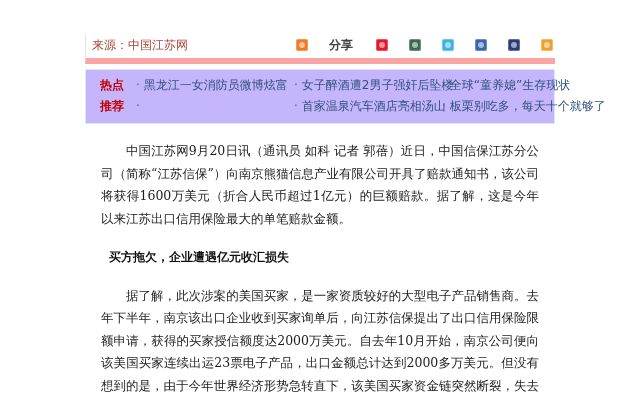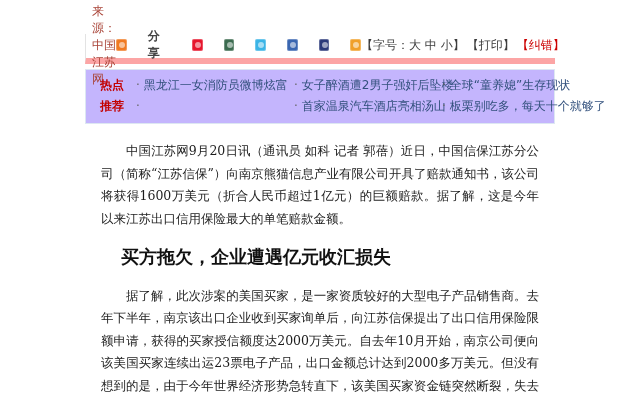--- a/index.html
+++ b/index.html
@@ -60,21 +60,21 @@
     line-height:22.5px;
     text-align:justify;
   }
   .article p{margin:16px;text-indent:2em;}
   .article .subhead{
     font-weight:bold;
     margin:11px 0 13px 0;
     text-indent:2em;
     text-align:left;
     font-family:"DejaVu Sans",sans-serif;
-    font-size:18px;
+    font-size:12px;
     color:#111;
   }
 </style>
 </head>
 <body>
 
 <div class="page">
 
   <div class="toolbar">
     <span class="source">来源：中国江苏网</span>
@@ -83,25 +83,20 @@
       <span class="sicon" style="background: rgb(240, 122, 34);"></span>
       <span class="share-word">分享</span>
       <span class="sicon" style="background: rgb(230, 22, 45);"></span>
       <span class="sicon" style="background: rgb(59, 107, 79);"></span>
       <span class="sicon" style="background: rgb(59, 180, 230);"></span>
       <span class="sicon" style="background: rgb(58, 102, 176);"></span>
       <span class="sicon" style="background: rgb(43, 58, 122);"></span>
       <span class="sicon" style="background: rgb(240, 160, 42);"></span>
     </span>
 
-    <span class="font-controls">
-      <span class="ctl">【字号：大 中 小】</span>
-      <span class="ctl">【打印】</span>
-      <span class="ctl ctl-correct">【纠错】</span>
-    </span>
   </div>
 
   <div class="hotbox">
     <div class="hotrow">
       <span class="rlabel">热点</span>
       <span class="lcol1">
           <span class="bullet">·</span>
           <a class="hlink">黑龙江一女消防员微博炫富</a>
         </span>
       <span class="lcol2">

